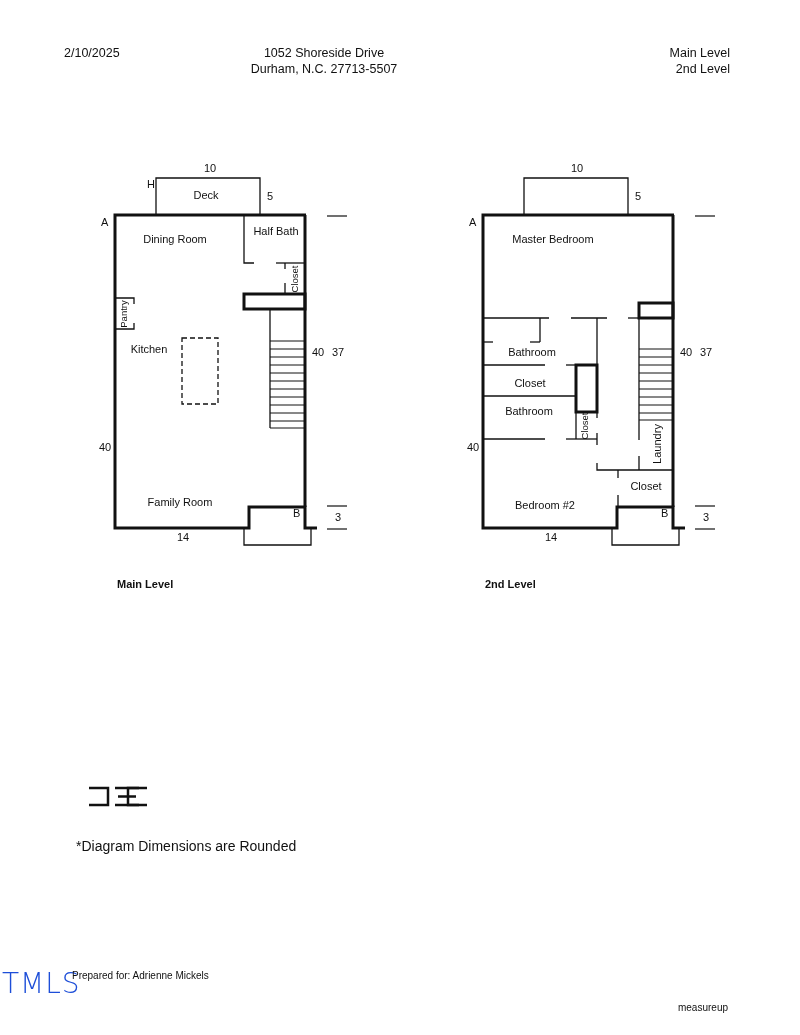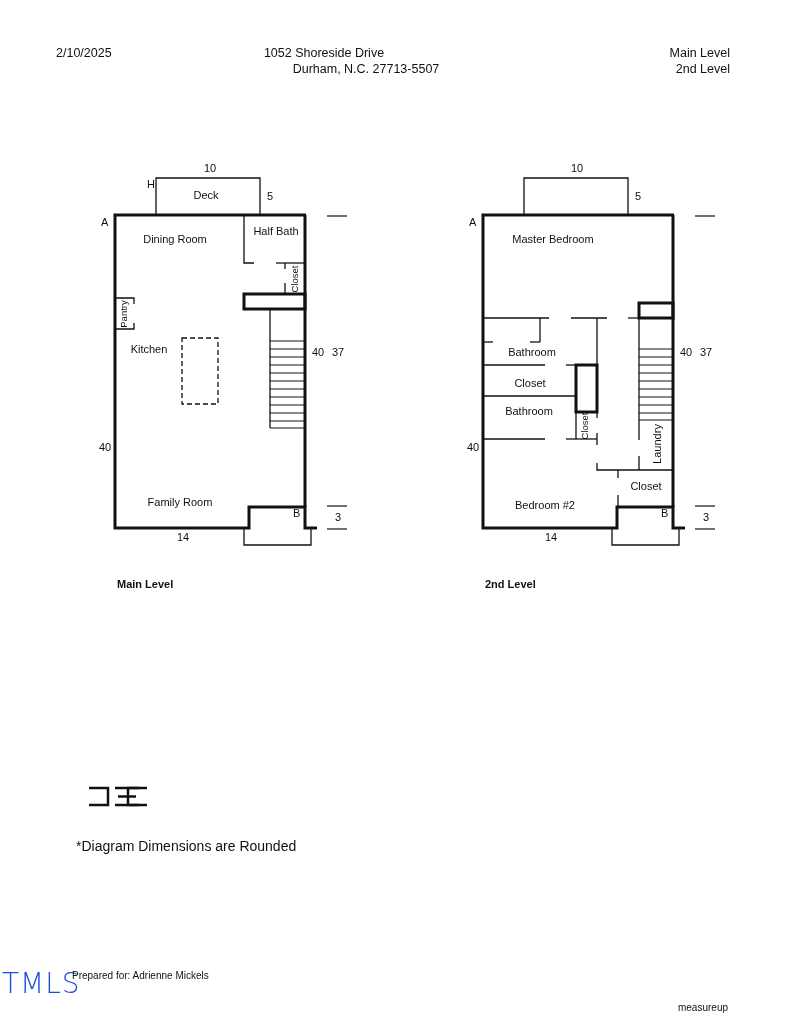--- a/index.html
+++ b/index.html
@@ -14,23 +14,23 @@
   .lbl { font-size: 11px; }
   .small { font-size: 9.5px; }
   .caption { font-size: 11px; font-weight: bold; }
   .note { font-size: 14px; }
   .footer { font-size: 10px; }
   .mls { font-size: 28px; font-weight: 100; color: #1d4ed8; letter-spacing: 1px; font-family: "DejaVu Sans", sans-serif; }
 </style>
 </head>
 <body>
 
-<div class="abs hdr" style="left:56px; top:46px;">2/10/2025</div>
+<div class="abs hdr" style="left:64px; top:46px;">2/10/2025</div>
 <div class="abs hdr hdr-center" style="top:46px;">1052 Shoreside Drive</div>
-<div class="abs hdr hdr-center" style="top:62px;margin-left:42px;">Durham, N.C. 27713-5507</div>
+<div class="abs hdr hdr-center" style="top:62px;">Durham, N.C. 27713-5507</div>
 <div class="abs hdr hdr-right" style="top:46px;">Main Level</div>
 <div class="abs hdr hdr-right" style="top:62px;">2nd Level</div>
 
 <svg class="plan" width="800" height="1035" viewBox="0 0 800 1035" xmlns="http://www.w3.org/2000/svg">
 
   <g stroke="#111" fill="none">
 
     <polyline points="156,215 156,178 260,178 260,215" stroke-width="1.3"></polyline>
 
     <polyline points="306,215 115,215 115,528 249,528 249,507 305,507 305,528 317,528" stroke-width="3"></polyline>

